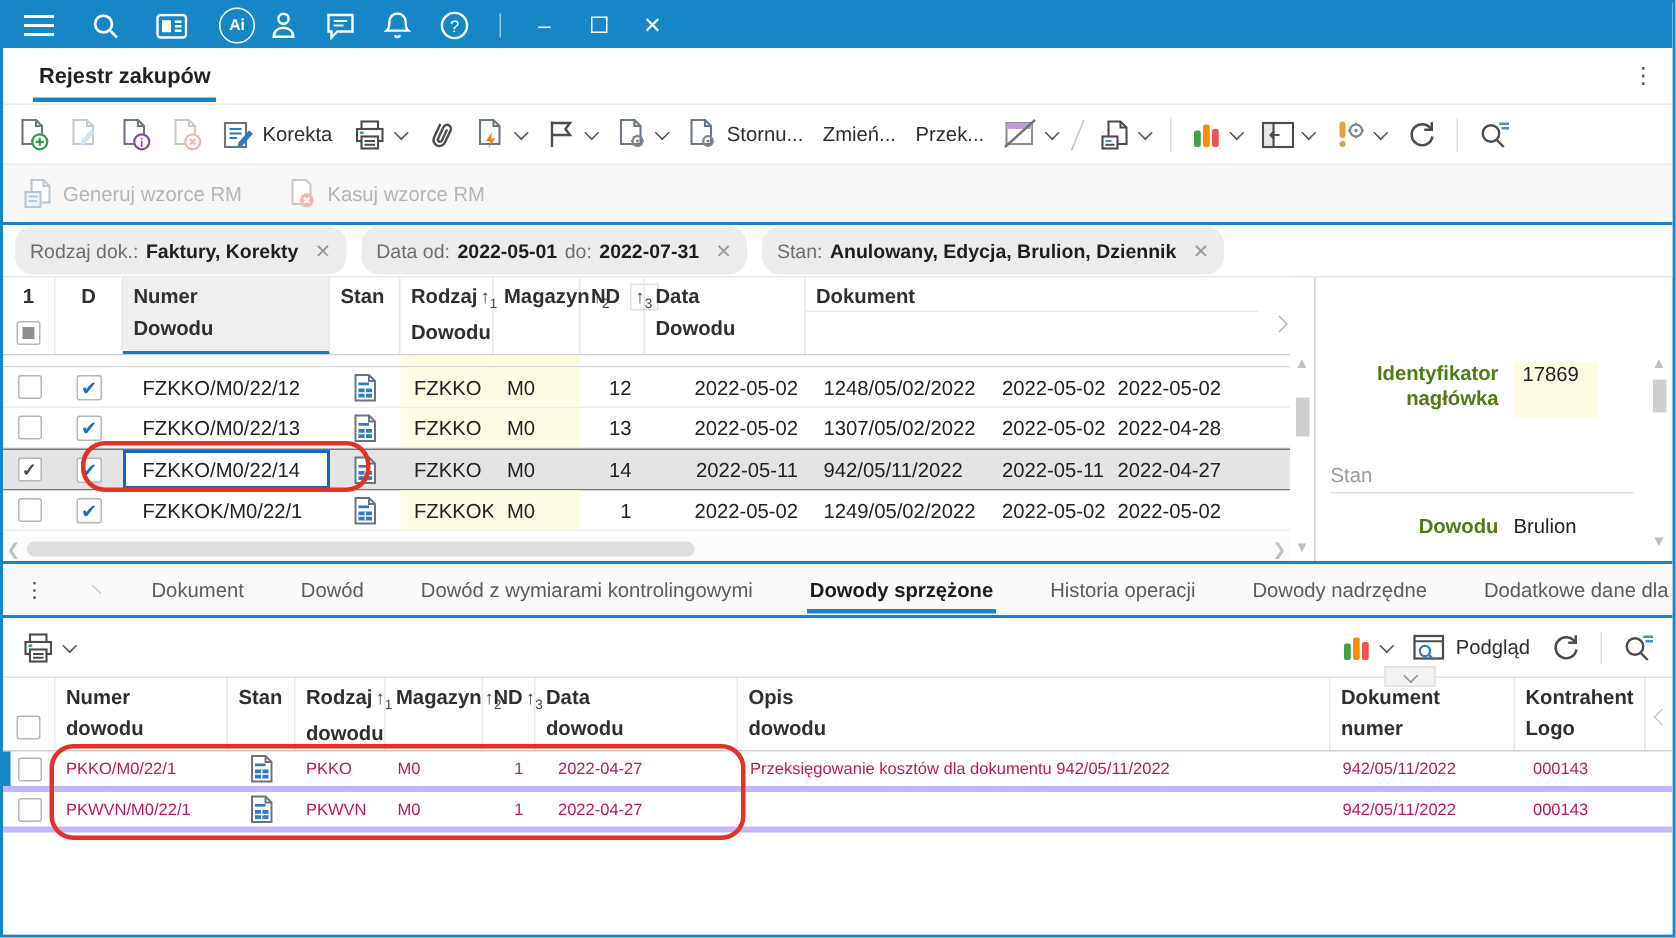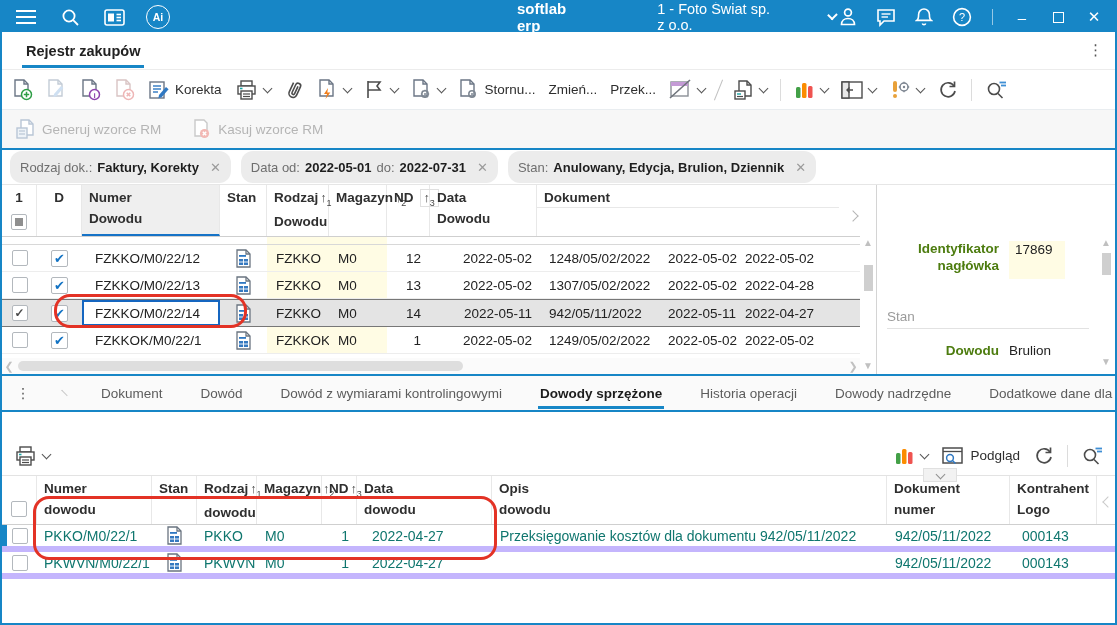--- a/index.html
+++ b/index.html
@@ -130,36 +130,36 @@
 
   
   .btabs { height:34px; display:flex; align-items:center; background:#fafafa; flex:none;
            font-size:13.5px; color:#5c5c5c; gap:34px; padding-left:14px; position:relative; }
   .btab { cursor:pointer; padding:8px 2px; white-space:nowrap; }
   .btab.active { color:#1c1c1c; font-weight:bold; border-bottom:3px solid #1786c6; padding-bottom:5px; }
   .btabs .dots { color:#555; font-size:14px; cursor:pointer; }
   .nav-chev { width:8px; height:8px; border-right:1.6px solid #cacaca; border-bottom:1.6px solid #cacaca; cursor:pointer; }
   .nav-chev.left { transform:rotate(135deg); }
 
-  .tb3 { height:40px; padding:0 12px; justify-content:space-between; border-bottom:1px solid #e3e3e3; position:relative;margin-top:24px; }
+  .tb3 { height:40px; padding:0 12px; justify-content:space-between; border-bottom:1px solid #e3e3e3; position:relative; }
   .tb3-left, .tb3-right { display:flex; align-items:center; gap:13px; }
   .collapse-btn { position:absolute; right:158px; bottom:-7px; width:34px; height:14px; background:#f2f2f2;
                   border:1px solid #e0e0e0; display:flex; align-items:center; justify-content:center; cursor:pointer; z-index:5; }
   .collapse-btn .chev { border-color:#8f8f8f; margin-top:-2px; }
 
   
   .bgrid { flex:1; display:flex; flex-direction:column; background:#fff; }
   .b-sel{width:35px;} .b-numer{width:115px;} .b-stan{width:45px;} .b-rodzaj{width:60px;}
   .b-mag{width:65px;} .b-nd{width:35px;} .b-data{width:135px;} .b-opis{width:395px;}
   .b-dok{width:123px;} .b-kontr{width:87px;} .b-exp{width:18px;}
   .bg-head { display:flex; height:49px; border-bottom:1px solid #cfcfcf; font-size:13.5px; font-weight:bold; color:#2f2f2f; }
   .bg-head > div { border-right:1px solid #e8e8e8; padding:5px 0 2px 7px; }
   .bg-head .b-sel { display:flex; align-items:flex-end; justify-content:center; padding:0 0 7px 0; }
-  .b-row { display:flex; height:27px; align-items:center; font-size:14px; color:#0f766e;
-           border-bottom:6px solid #c4b5fd; position:relative; }
+  .b-row { display:flex; height:27px; align-items:center; font-size:11px; color:#be185d;
+           border-bottom:4px solid #c4b5fd; position:relative; }
   .b-row > div { height:100%; display:flex; align-items:center; overflow:hidden; white-space:nowrap; }
   .b-row .b-numer { padding-left:7px; }
   .b-row .b-rodzaj { padding-left:7px; }
   .b-row .b-mag { padding-left:8px; }
   .b-row .b-nd { justify-content:flex-end; padding-right:8px; }
   .b-row .b-data { padding-left:15px; }
   .b-row .b-opis { padding-left:8px; }
   .b-row .b-dok { padding-left:8px; }
   .b-row .b-kontr { padding-left:12px; }
   .b-sel, .b-stan, .c-stan { justify-content:center; }
@@ -191,27 +191,20 @@
       <div class="tb-ico">
         <svg width="21" height="17" viewBox="0 0 21 17">
             <rect x="1" y="1" width="19" height="15" rx="2" fill="none" stroke="#fff" stroke-width="1.6"></rect>
             <rect x="4" y="4.5" width="6" height="8" fill="#fff"></rect>
             <line x1="12.5" y1="5.5" x2="17" y2="5.5" stroke="#fff" stroke-width="1.6"></line>
             <line x1="12.5" y1="8.5" x2="17" y2="8.5" stroke="#fff" stroke-width="1.6"></line>
             <line x1="12.5" y1="11.5" x2="17" y2="11.5" stroke="#fff" stroke-width="1.6"></line>
           </svg>
       </div>
       <div class="ai-circle">Ai</div>
-    </div>
-    <div class="tb-center">
-      <span class="app-title">softlab erp</span>
-      <div class="company-sel">
-        <span class="company-name">1 - Foto Świat sp. z o.o.</span>
-        <span class="chev-w"></span>
-      </div>
     </div>
     <div class="tb-right">
       <div class="tb-ico">
         <svg width="18" height="20" viewBox="0 0 18 20">
             <circle cx="9" cy="5.5" r="3.4" fill="none" stroke="#fff" stroke-width="1.7"></circle>
             <path d="M2.5 17.5c0-3.8 2.9-6 6.5-6s6.5 2.2 6.5 6z" fill="none" stroke="#fff" stroke-width="1.7"></path>
           </svg>
       </div>
       <div class="tb-ico">
         <svg width="20" height="19" viewBox="0 0 20 19">

